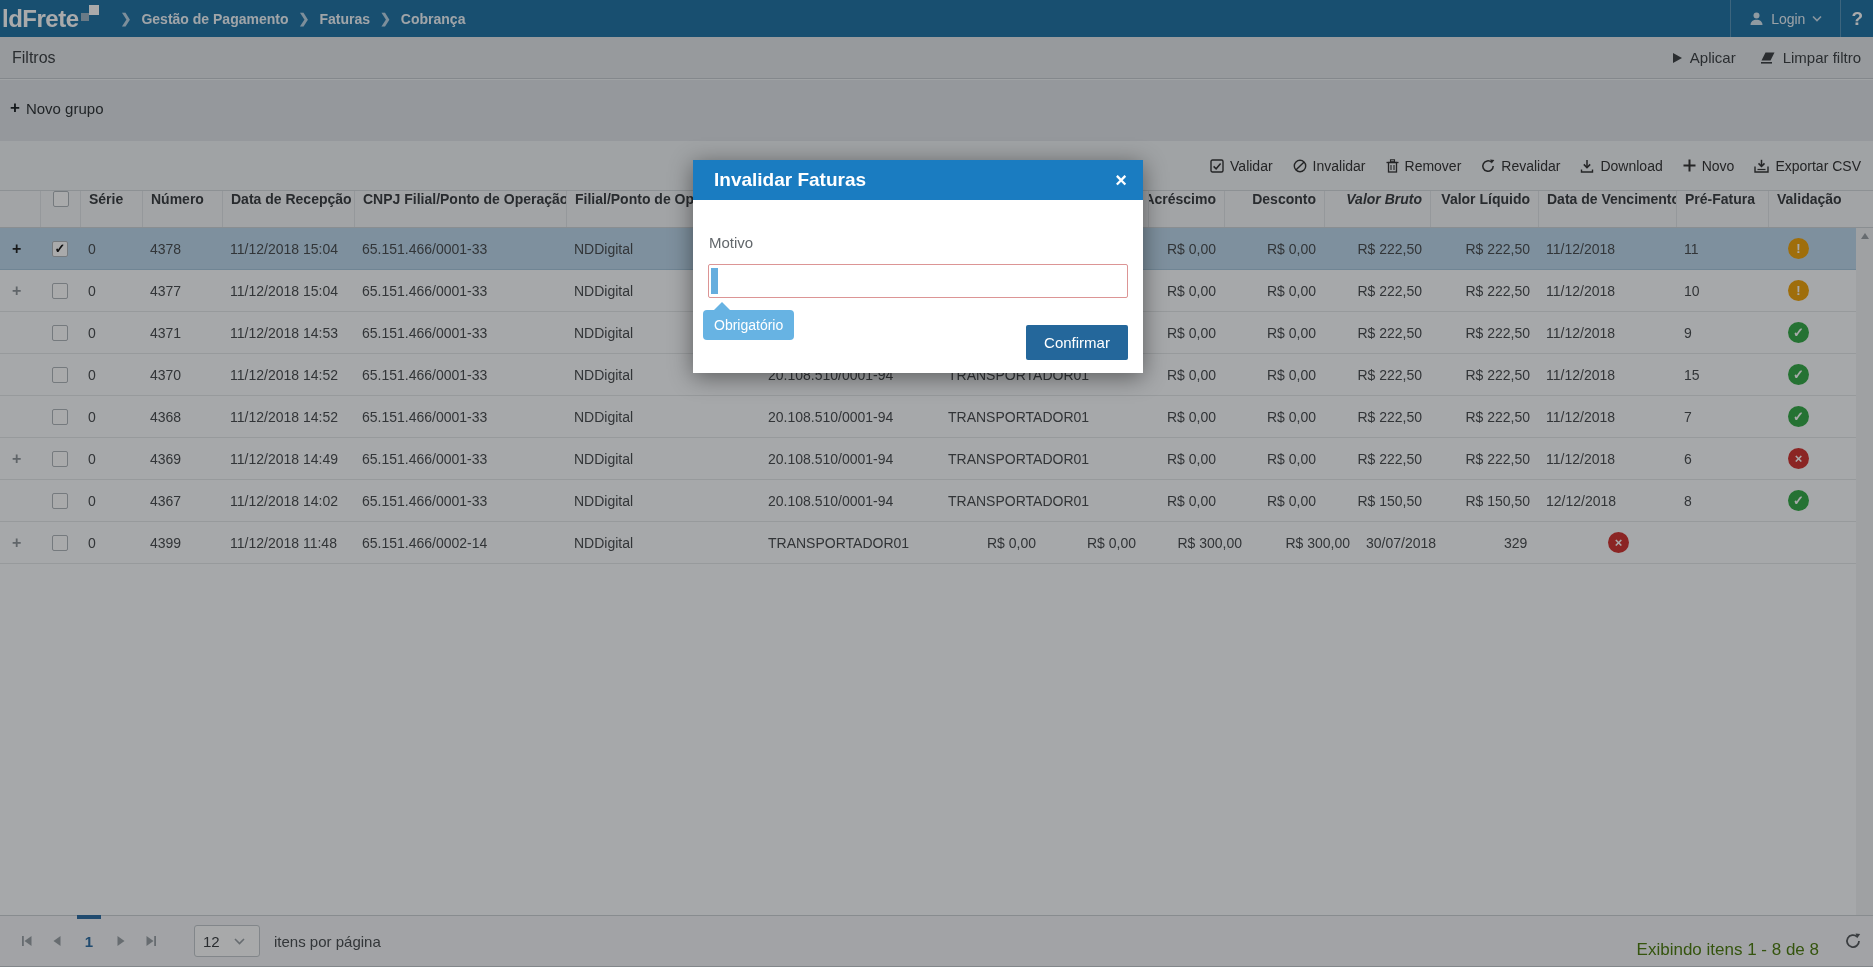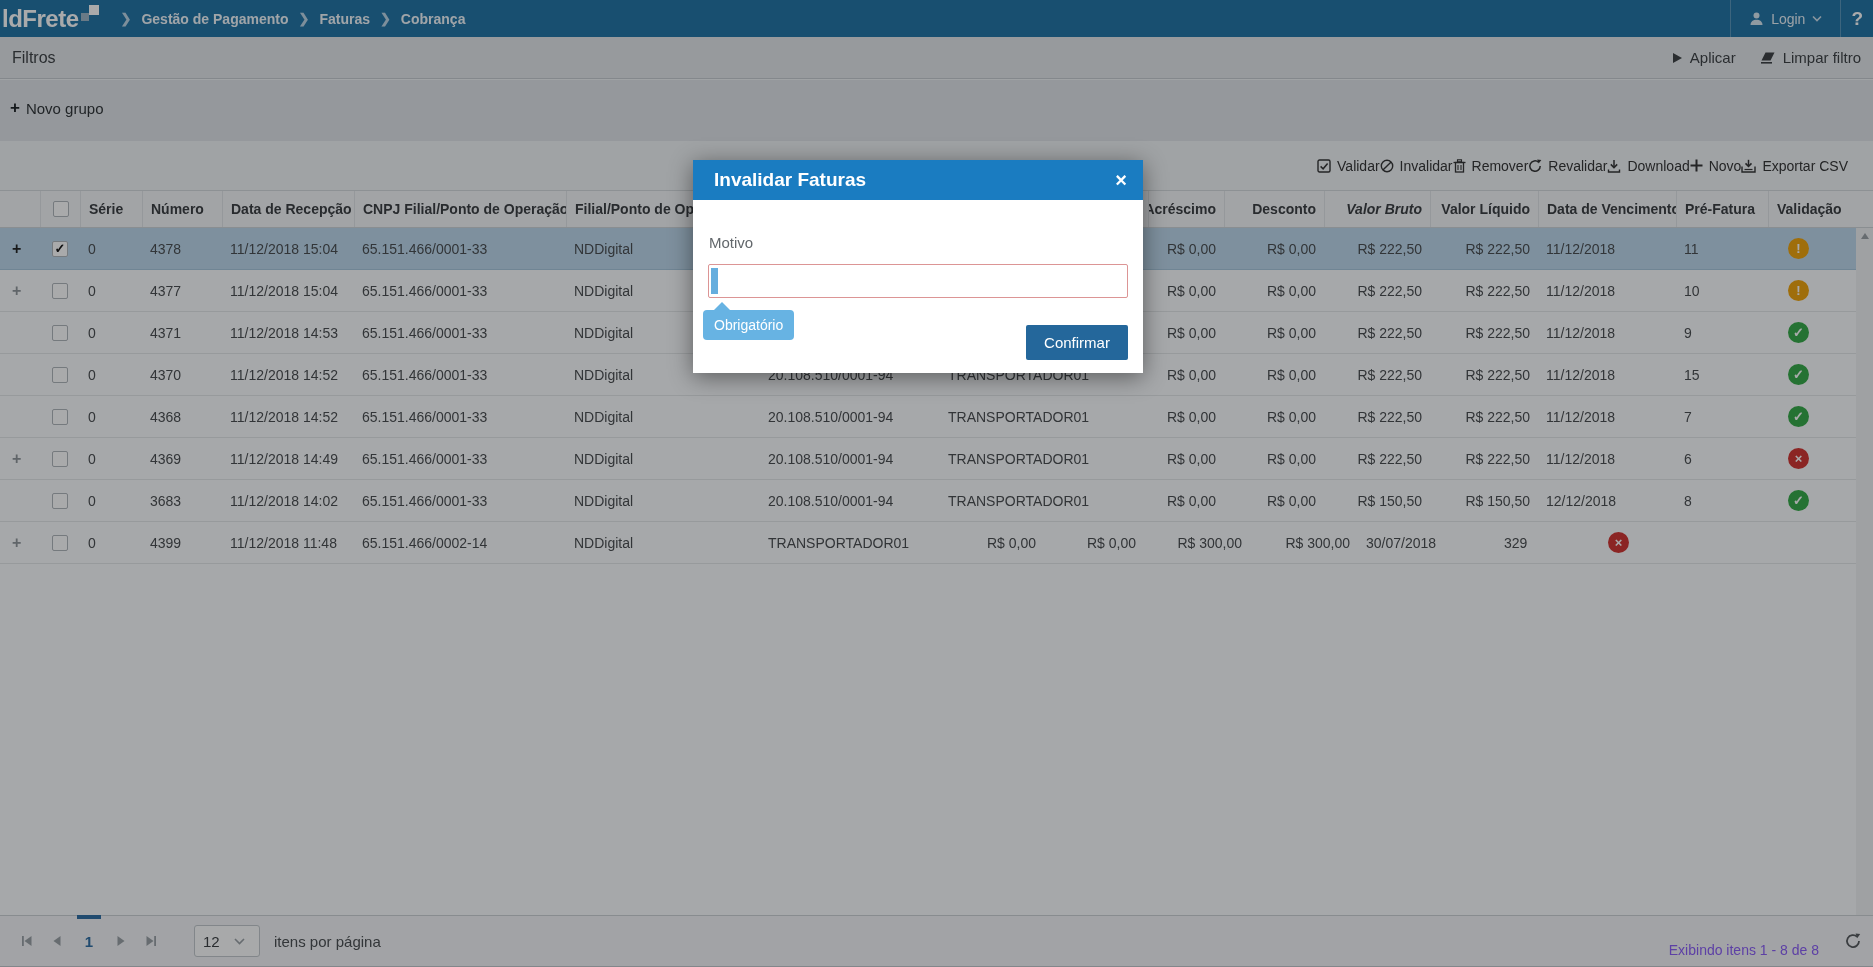--- a/index.html
+++ b/index.html
@@ -26,27 +26,27 @@
   .filters-bar { position:absolute; left:0; top:37px; width:1873px; height:42px; background:#e3e7ea; border-bottom:1px solid #c6cbd0; display:flex; align-items:center; padding:0 12px; }
   .filters-title { font-size:16px; color:#3c3f42; }
   .filters-actions { margin-left:auto; display:flex; align-items:center; gap:24px; }
   .bar-btn { display:flex; align-items:center; gap:7px; font-size:15px; color:#3c3f42; cursor:pointer; }
 
   .filter-panel { position:absolute; left:0; top:80px; width:1873px; height:61px; background:#e0e4e8; }
   .new-group { position:absolute; left:10px; top:18px; display:flex; align-items:center; gap:6px; font-size:15px; color:#2e3235; cursor:pointer; }
   .plus-glyph { font-size:17px; font-weight:bold; color:#1d2124; }
 
   
-  .toolbar { position:absolute; left:0; top:141px; width:1873px; height:49px; display:flex; align-items:center; justify-content:flex-end; padding-right:25px; background:#f2f4f6; }
+  .toolbar { position:absolute; left:0; top:141px; width:1873px; height:49px; display:flex; align-items:center; justify-content:flex-end; gap:20px; padding-right:12px; background:#f2f4f6; }
   .tool-item { display:flex; align-items:center; gap:6px; font-size:14px; color:#333; cursor:pointer; white-space:nowrap; }
 
   
   .grid { position:absolute; left:0; top:190px; width:1873px; bottom:52px; background:#fbfcfd; border-top:1px solid #d5d9dc; }
   .grid-header { display:flex; height:37px; background:#f5f6f8; border-bottom:1px solid #cfd4d8; }
-  .th { display:flex; align-items:center; padding:0 8px; font-size:14px; font-weight:bold; color:#3a3d40; border-left:1px solid #e1e4e7; overflow:hidden; white-space:nowrap; }
+  .th { display:flex; align-items:flex-start; padding:0 8px; font-size:14px; font-weight:bold; color:#3a3d40; border-left:1px solid #e1e4e7; overflow:hidden; white-space:nowrap; }
   .th:first-child { border-left:none; }
   .th.right { justify-content:flex-end; }
   .tr { display:flex; height:42px; border-bottom:1px solid #e3e6e9; background:#fbfcfd; }
   .tr.selected { background:#bdd8ec; border-bottom-color:#a8c6dc; }
   .td { display:flex; align-items:center; padding:0 8px; font-size:14px; color:#494c4f; overflow:hidden; white-space:nowrap; }
   .td.right { justify-content:flex-end; }
   .expand-glyph { font-size:16px; font-weight:bold; color:#8f959a; cursor:pointer; margin-left:4px; }
   .tr.selected .expand-glyph { color:#222; }
   .checkbox { width:16px; height:16px; background:#fff; border:1px solid #b0b5ba; border-radius:2px; display:flex; align-items:center; justify-content:center; font-size:13px; font-weight:bold; color:#111; cursor:pointer; margin-left:4px; }
   .status-dot { width:21px; height:21px; border-radius:50%; display:flex; align-items:center; justify-content:center; color:#fff; font-size:13px; font-weight:bold; margin-left:12px; }
@@ -54,21 +54,21 @@
   .sb-arrow { width:0; height:0; border-left:4px solid transparent; border-right:4px solid transparent; border-bottom:6px solid #9aa0a5; }
 
   
   .pager { position:absolute; left:0; bottom:0; width:1873px; height:52px; background:#f4f5f7; border-top:1px solid #cdd1d5; border-bottom:1px solid #c4c8cc; display:flex; align-items:center; padding:0 12px; }
   .pager-btn { width:30px; height:30px; display:flex; align-items:center; justify-content:center; cursor:pointer; }
   .page-number { position:relative; width:34px; height:52px; display:flex; align-items:center; justify-content:center; font-size:15px; font-weight:bold; color:#2e6da4; cursor:pointer; }
   .page-number::before { content:""; position:absolute; top:0; left:5px; right:5px; height:4px; background:#2e6da4; }
   .page-size { margin-left:28px; width:66px; height:32px; background:#fdfdfd; border:1px solid #c3c8cc; border-radius:3px; display:flex; align-items:center; padding:0 8px; gap:14px; font-size:15px; color:#3c3f42; cursor:pointer; }
   .pager-label { margin-left:14px; font-size:15px; color:#4a4d50; }
   .pager-right { margin-left:auto; display:flex; align-items:center; gap:26px; }
-  .pager-status { font-size:14px; color:#8b5cf6;margin-top:17px; }
+  .pager-status { font-size:17px; color:#4d7c0f;margin-top:17px; }
   .refresh-btn { cursor:pointer; }
 
   
   .backdrop { position:absolute; inset:0; background:rgba(10,12,14,0.35); z-index:40; }
   .modal { position:absolute; left:693px; top:160px; width:450px; height:213px; background:#fff; z-index:50; box-shadow:0 4px 22px rgba(0,0,0,0.45); }
   .modal-header { height:40px; background:#1a7cc1; display:flex; align-items:center; padding:0 10px 0 21px; }
   .modal-title { color:#fff; font-size:19px; font-weight:bold; }
   .modal-close { margin-left:auto; color:#fff; font-size:20px; font-weight:bold; line-height:1; cursor:pointer; padding:2px 6px; }
   .modal-body { position:relative; height:173px;margin-top:8px; }
   .motivo-label { position:absolute; left:16px; top:26px; font-size:15px; color:#62676b; }
@@ -409,21 +409,21 @@
         <div class="td" style="width: 88px;">
           <span class="status-dot" style="background: rgb(210, 52, 48);">×</span>
         </div>
       </div>
       <div class="tr">
         <div class="td" style="width: 40px;"></div>
         <div class="td" style="width: 40px;">
           <span class="checkbox"></span>
         </div>
         <div class="td" style="width: 62px;">0</div>
-        <div class="td" style="width: 80px;">3683</div>
+        <div class="td" style="width: 80px;">4367</div>
         <div class="td" style="width: 132px;">11/12/2018 14:02</div>
         <div class="td" style="width: 212px;">65.151.466/0001-33</div>
         <div class="td" style="width: 194px;">NDDigital</div>
         <div class="td" style="width: 180px;">20.108.510/0001-94</div>
         <div class="td" style="width: 208px;">TRANSPORTADOR01</div>
         <div class="td right" style="width: 76px;">R$ 0,00</div>
         <div class="td right" style="width: 100px;">R$ 0,00</div>
         <div class="td right" style="width: 106px;">R$ 150,50</div>
         <div class="td right" style="width: 108px;">R$ 150,50</div>
         <div class="td" style="width: 138px;">12/12/2018</div>

